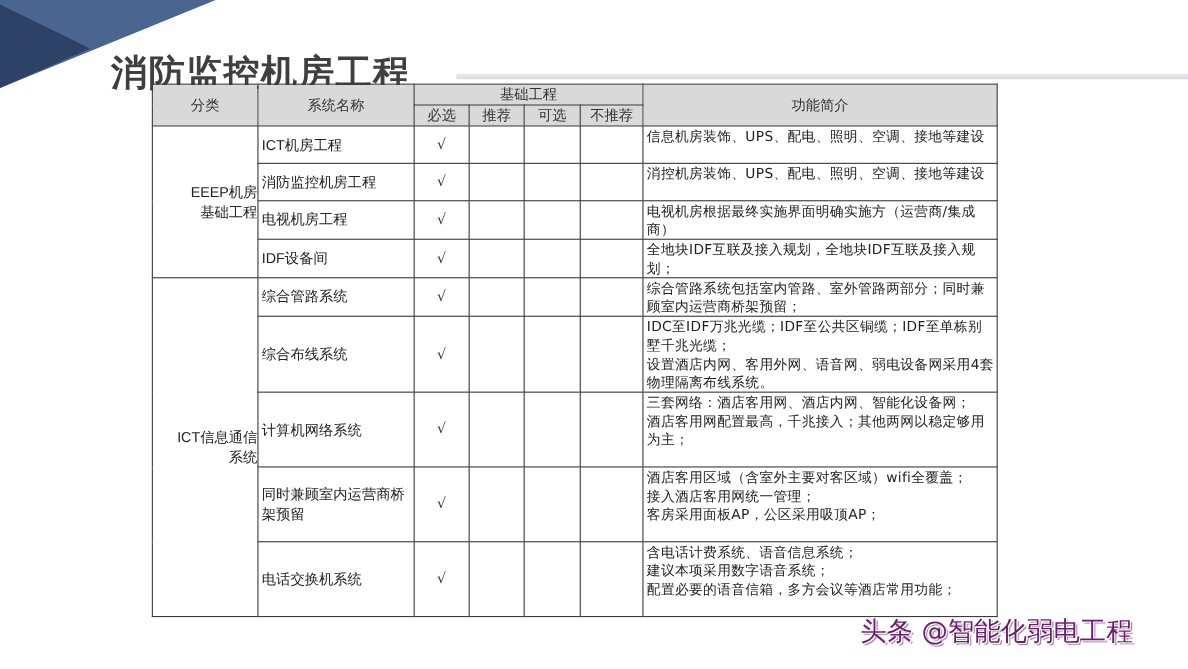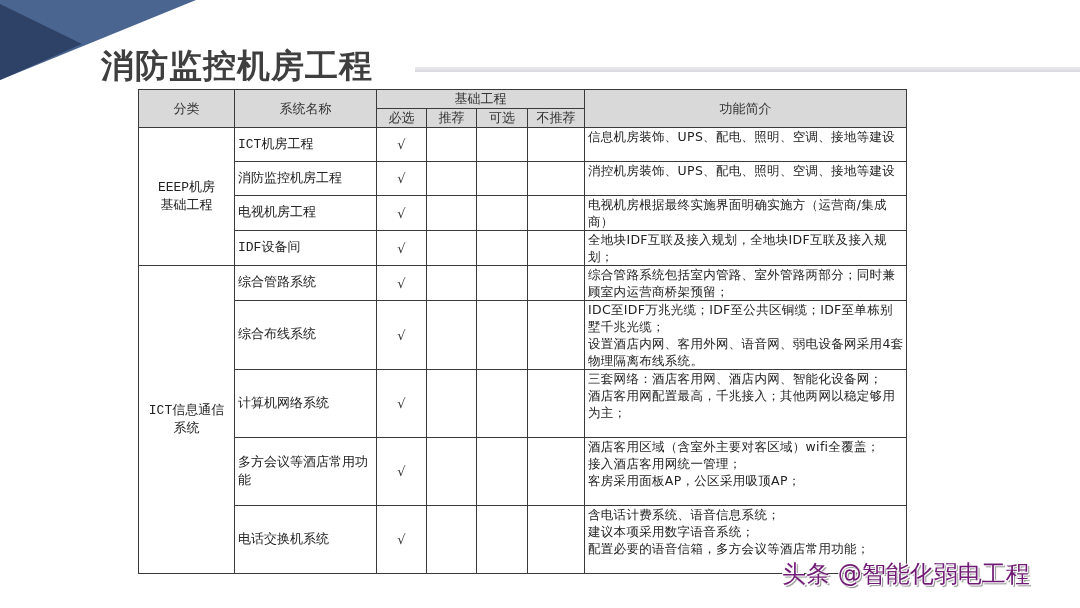--- a/index.html
+++ b/index.html
@@ -13,34 +13,34 @@
     position: absolute; left: 101px; top: 44px;
     font-size: 33px; font-weight: bold; color: #3f3f3f;
     letter-spacing: 1px; line-height: 44px;
     font-family: "DejaVu Sans", sans-serif;
   }
   .title-rule {
     position: absolute; left: 415px; top: 67px; width: 665px; height: 5px;
     background: linear-gradient(#e9e9ee, #d9d9df);
   }
   table.grid {
-    position: absolute; left: 138px; top: 89px;
+    position: absolute; left: 138px; top: 76px;
     border-collapse: collapse; table-layout: fixed;
     font-family: "DejaVu Serif", "Liberation Serif", serif;
     font-size: 13px; color: #222;
   }
   table.grid td, table.grid th {
     border: 1px solid #3a3a3a; padding: 0; overflow: hidden;
   }
   table.grid th {
     background: #d9d9d9; font-weight: normal; text-align: center;
     font-family: "DejaVu Sans", sans-serif; font-size: 13px; color: #333;
   }
-  .cat { text-align: center; vertical-align: middle; line-height: 18px; font-family: Liberation Mono, monospace; font-size: 13px; }
-  .name { padding-left: 3px !important; vertical-align: middle; font-size: 13px; line-height: 18px; font-family: Liberation Mono, monospace; }
+  .cat { text-align: right; vertical-align: middle; line-height: 18px; font-family: Liberation Sans, sans-serif; font-size: 13px; }
+  .name { padding-left: 3px !important; vertical-align: middle; font-size: 13px; line-height: 18px; font-family: Liberation Sans, sans-serif; }
   .chk { text-align: center; vertical-align: middle; font-size: 13px; color: #333; }
   .desc {
     vertical-align: top; padding: 0 2px 0 3px !important;
     font-size: 12.5px; line-height: 17px; white-space: pre-line;
     font-family: "DejaVu Sans", sans-serif; letter-spacing: 0.3px;
   }
   .watermark {
     position: absolute; left: 782px; top: 558px;
     font-size: 24px; color: #701a75;
     font-family: "DejaVu Sans", sans-serif;
@@ -140,21 +140,21 @@
     <tr style="height:68px">
       <td class="name">计算机网络系统</td>
       <td class="chk">√</td>
       <td class="chk"></td>
       <td class="chk"></td>
       <td class="chk"></td>
       <td class="desc">三套网络：酒店客用网、酒店内网、智能化设备网；
 酒店客用网配置最高，千兆接入；其他两网以稳定够用为主；</td>
     </tr>
     <tr style="height:68px">
-      <td class="name">多方会议等酒店常用功能</td>
+      <td class="name">同时兼顾室内运营商桥架预留</td>
       <td class="chk">√</td>
       <td class="chk"></td>
       <td class="chk"></td>
       <td class="chk"></td>
       <td class="desc">酒店客用区域（含室外主要对客区域）wifi全覆盖；
 接入酒店客用网统一管理；
 客房采用面板AP，公区采用吸顶AP；</td>
     </tr>
     <tr style="height:68px">
       <td class="name">电话交换机系统</td>

